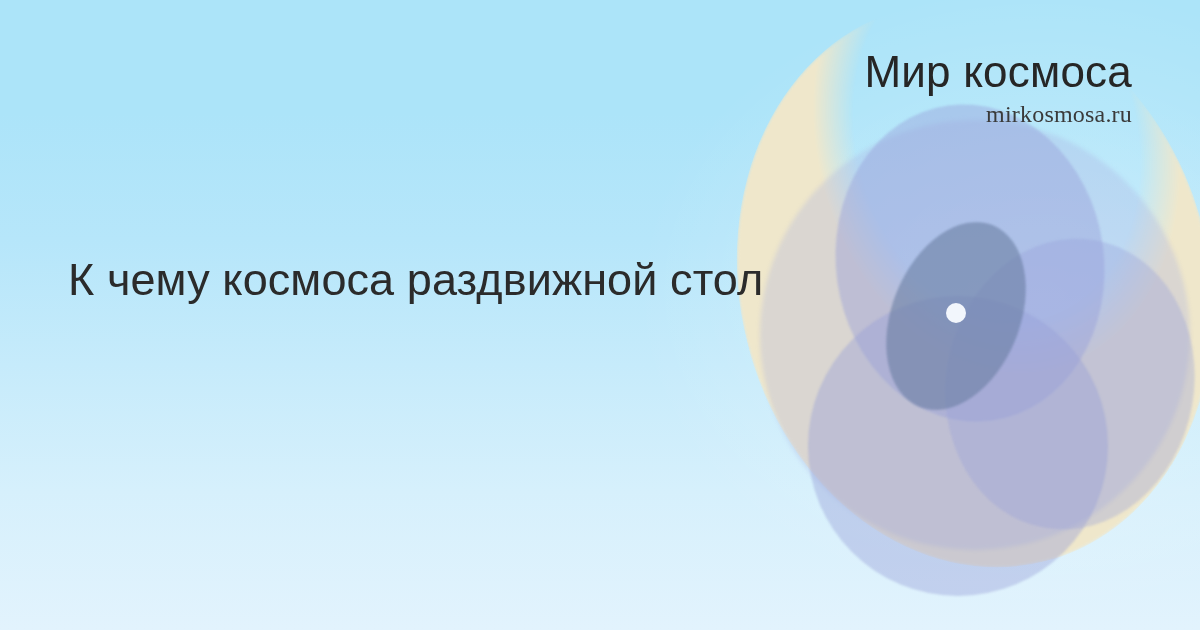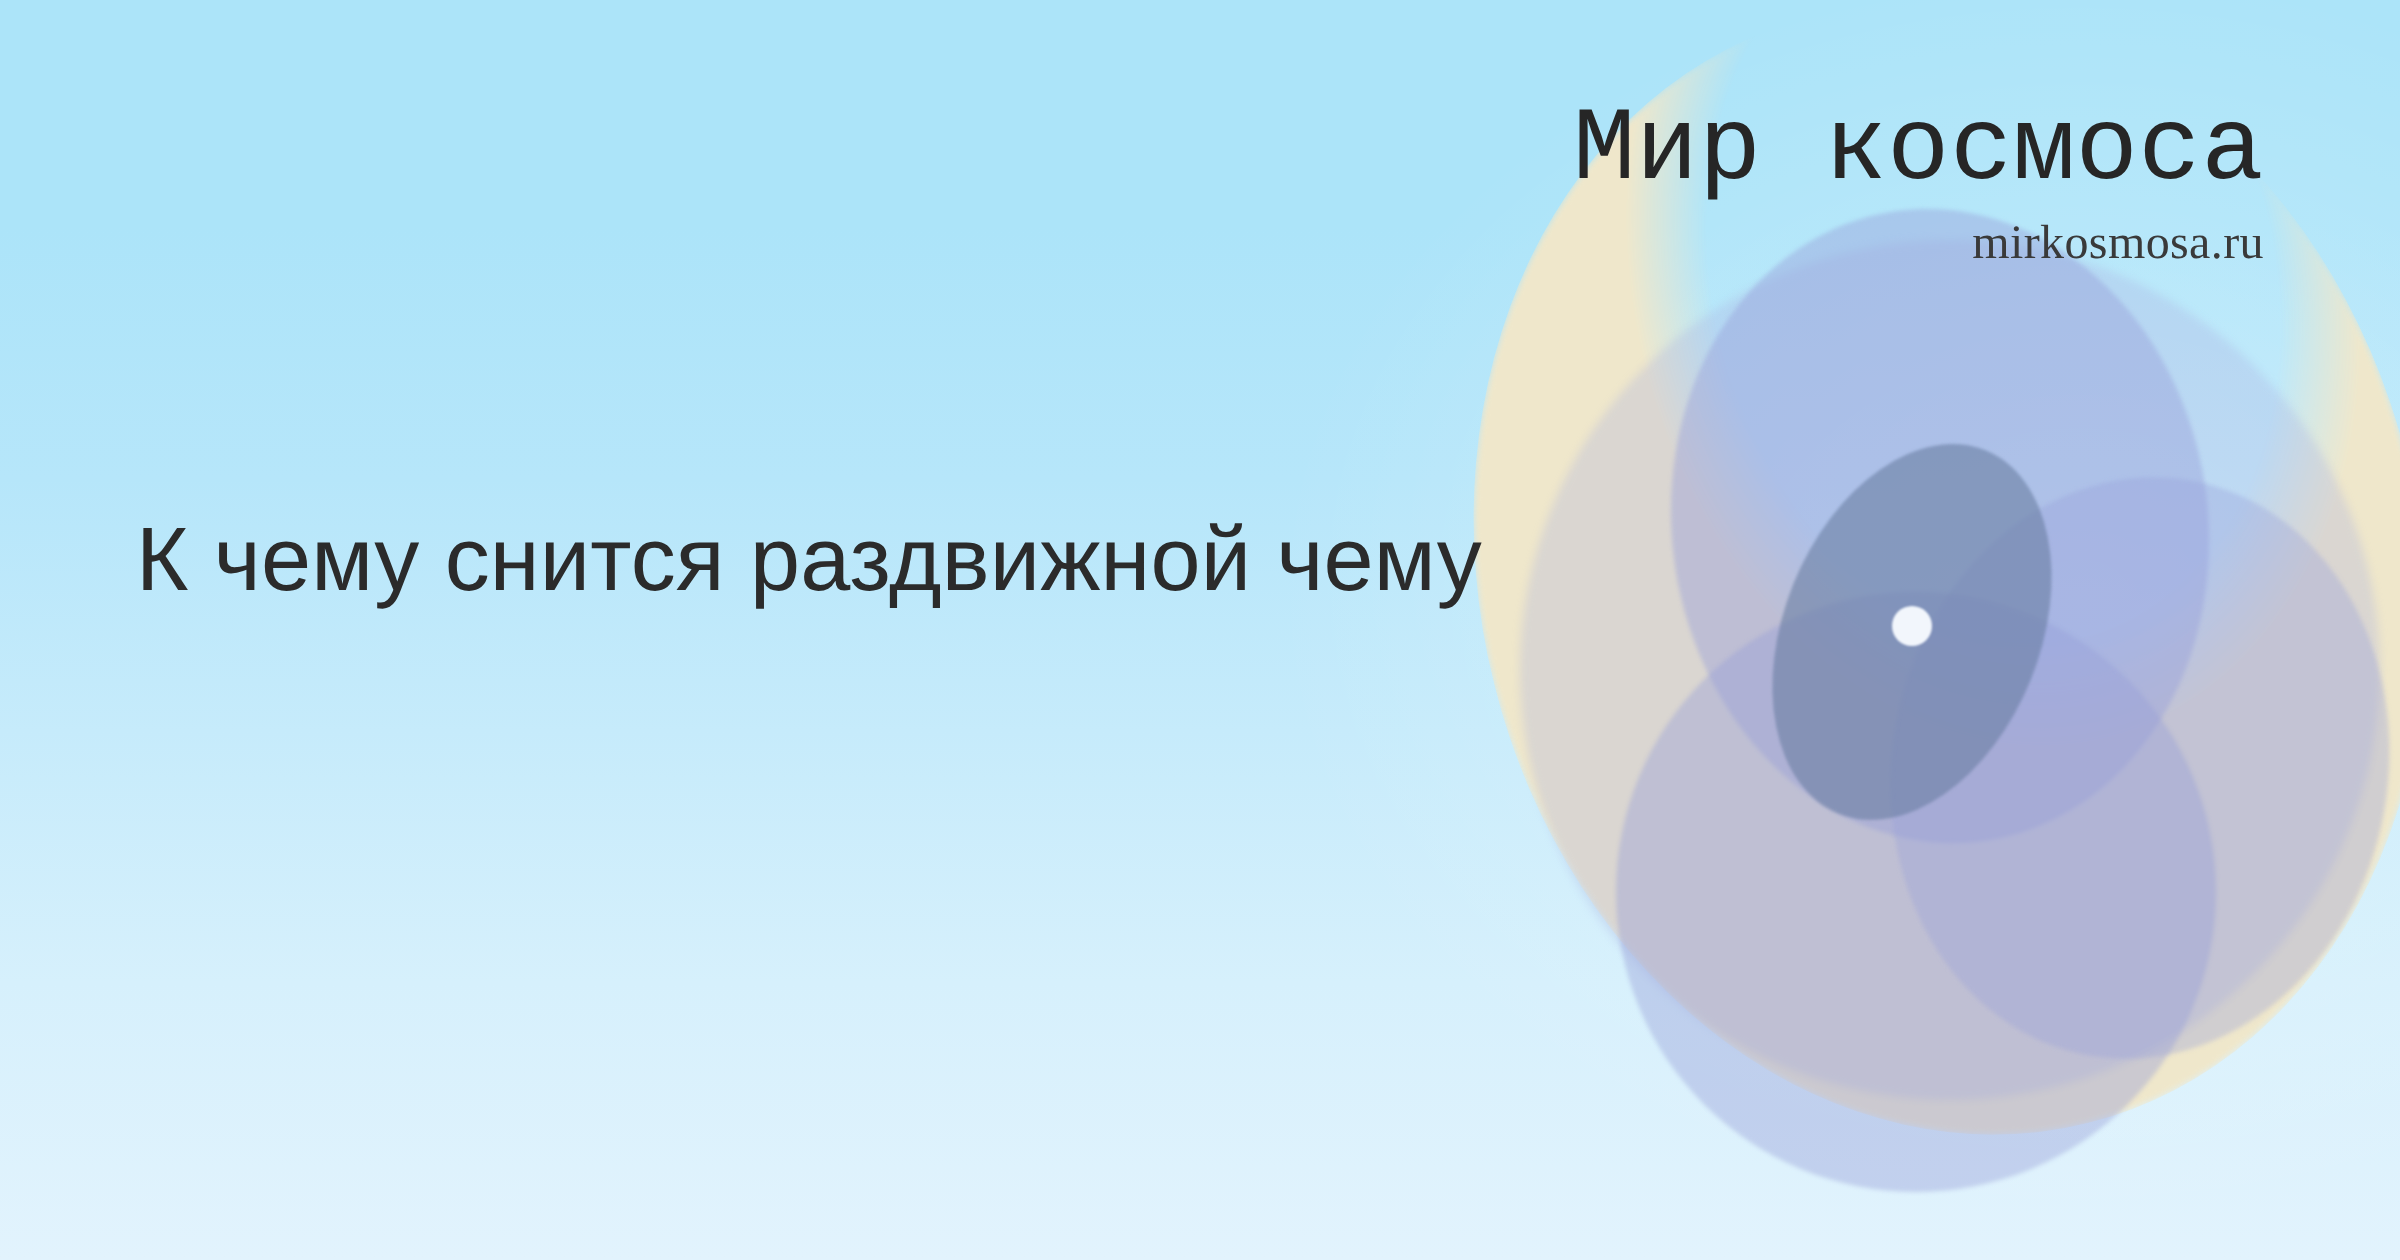--- a/index.html
+++ b/index.html
@@ -136,22 +136,22 @@
   
   .brand {
     position: absolute;
     right: 68px;
     top: 50px;
     text-align: right;
     line-height: 1;
   }
   .brand-name {
     display: block;
-    font-family: Liberation Mono, monospace;
-    font-size: 52px;
+    font-family: Liberation Sans, sans-serif;
+    font-size: 44px;
     font-weight: 400;
     color: #262626;
     letter-spacing: 0.2px;
     white-space: nowrap;
   }
   .brand-url {
     display: block;
     margin-top: 8px;
     font-family: "Liberation Serif", "DejaVu Serif", serif;
     font-size: 24px;
@@ -190,15 +190,15 @@
   <div class="shape disc-lower"></div>
   <div class="shape disc-right"></div>
   <div class="shape core-ellipse"></div>
   <div class="shape core-dot"></div>
 
   <div class="brand">
     <span class="brand-name">Мир космоса</span>
     <span class="brand-url">mirkosmosa.ru</span>
   </div>
 
-  <div class="headline">К чему снится раздвижной чему</div>
+  <div class="headline">К чему космоса раздвижной стол</div>
 
 </div>
 
 </body></html>

